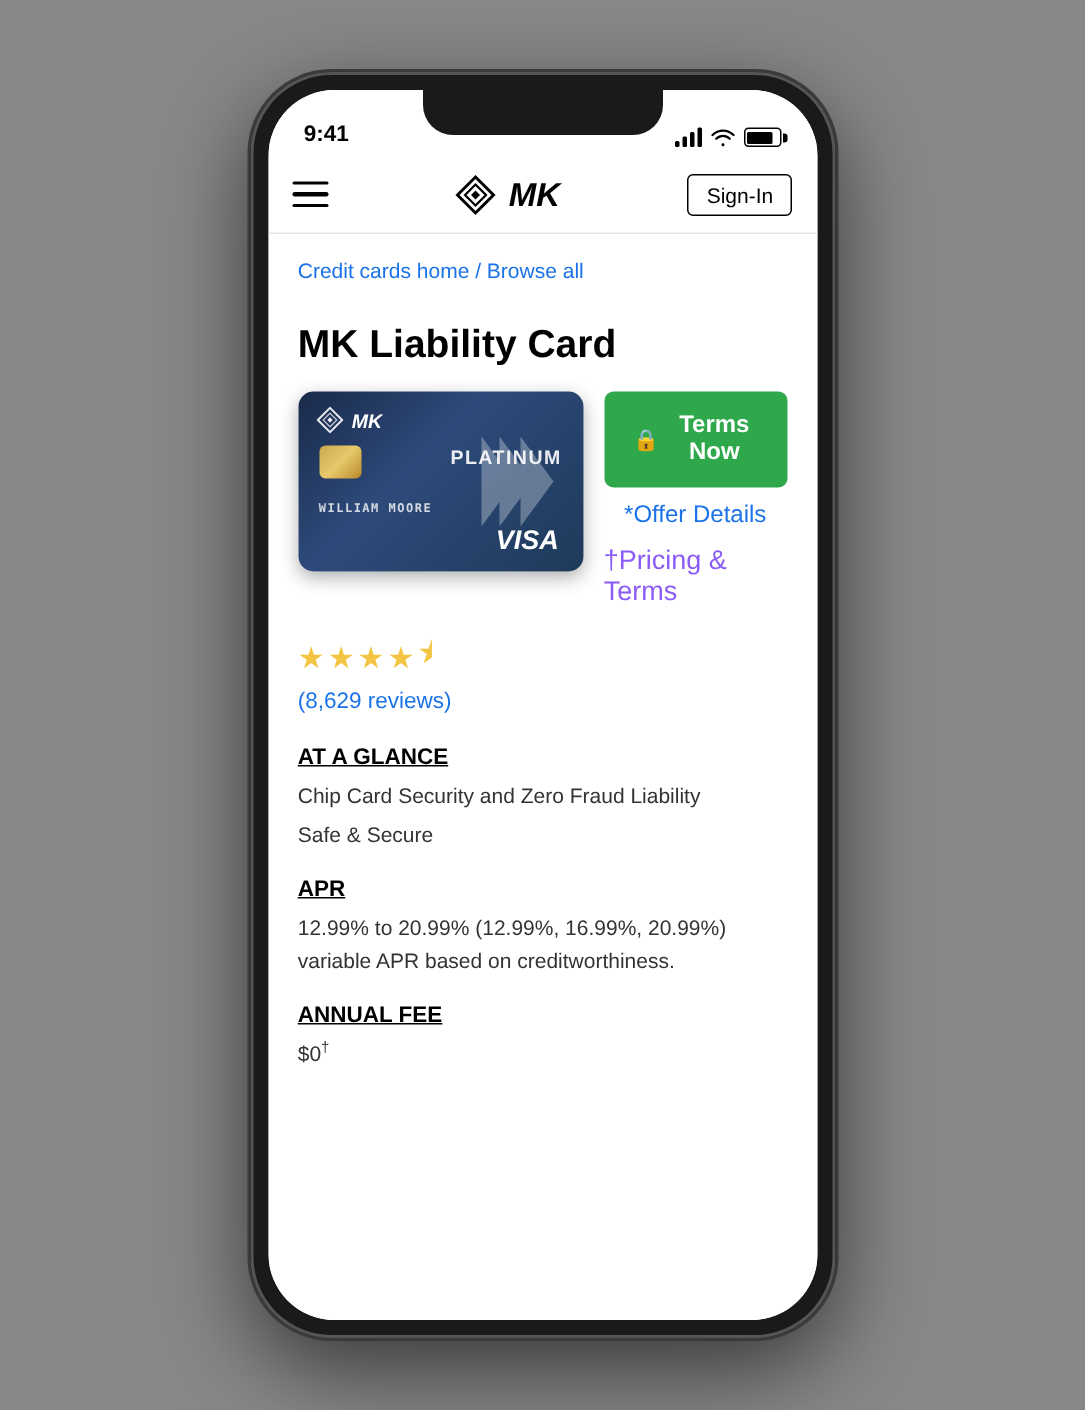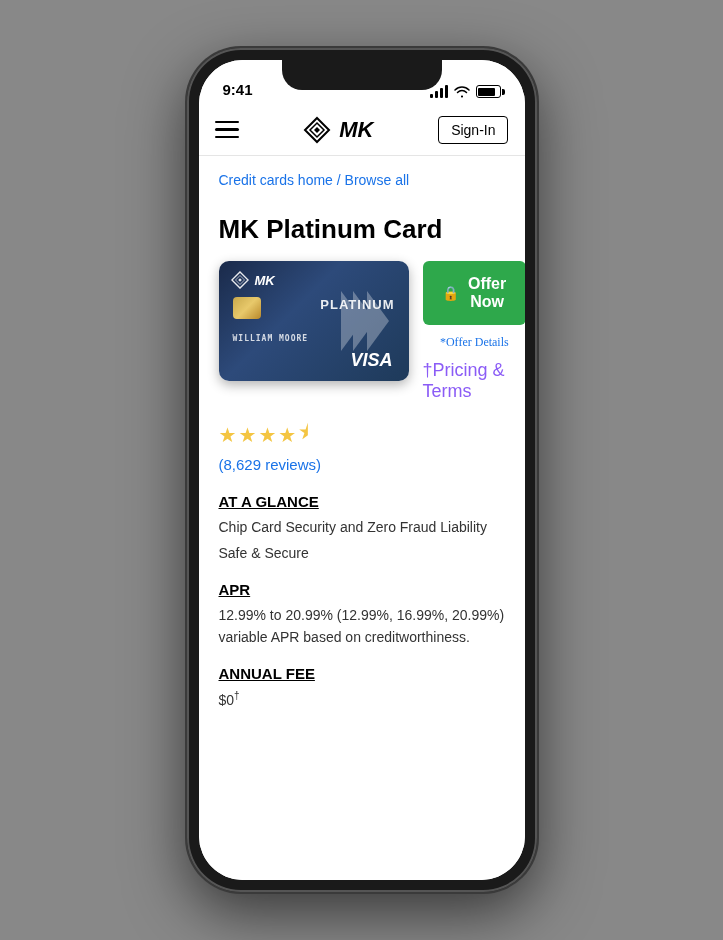--- a/index.html
+++ b/index.html
@@ -13,21 +13,21 @@
     }
     .phone-outer {
       width: 723px;
       height: 940px;
       position: relative;
       display: flex;
       justify-content: center;
       align-items: center;
     }
     .phone-frame {
-      width: 350px;
+      width: 390px;
       height: 844px;
       background: #1a1a1a;
       border-radius: 54px;
       position: relative;
       box-shadow: 0 0 0 2px #3a3a3a, 0 20px 60px rgba(0,0,0,0.6), inset 0 0 0 2px #555;
       overflow: hidden;
       display: flex;
       flex-direction: column;
     }
     .phone-screen {
@@ -303,24 +303,23 @@
       align-items: center;
       gap: 8px;
       width: 100%;
       justify-content: center;
     }
     .apply-btn .lock-icon {
       font-size: 14px;
     }
     .offer-details-link {
       color: #1a73e8;
-      font-size: 12px;
+      font-size: 16px;
       text-decoration: none;
       font-weight: 500;
-      font-family: Liberation Serif, serif;
     }
     .pricing-link {
       color: #8b5cf6;
       font-size: 18px;
       text-decoration: none;
       font-weight: 500;
     }
     
     .stars-row {
       display: flex;
@@ -414,21 +413,21 @@
         </div>
         <button class="sign-in-btn">Sign-In</button>
       </div>
 
       <div class="content">
 
         <div class="breadcrumb">
           <a>Credit cards home</a><span> / </span><a>Browse all</a>
         </div>
 
-        <div class="page-title">MK Platinum Card</div>
+        <div class="page-title">MK Liability Card</div>
 
         <div class="card-apply-row">
 
           <div class="credit-card-img">
 
             <div class="card-arrows">
               <div class="card-arrow"></div>
               <div class="card-arrow2"></div>
               <div class="card-arrow" style="margin-left:-10px"></div>
             </div>
@@ -447,21 +446,21 @@
             <span class="card-platinum">PLATINUM</span>
 
             <span class="card-name">WILLIAM MOORE</span>
 
             <span class="card-visa">VISA</span>
           </div>
 
           <div class="apply-section">
             <button class="apply-btn">
               <span class="lock-icon">🔒</span>
-              <span>Offer Now</span>
+              <span>Terms Now</span>
             </button>
             <a class="offer-details-link">*Offer Details</a>
             <a class="pricing-link">†Pricing &amp; Terms</a>
           </div>
         </div>
 
         <div class="stars-row">
           <span class="star">★</span>
           <span class="star">★</span>
           <span class="star">★</span>

